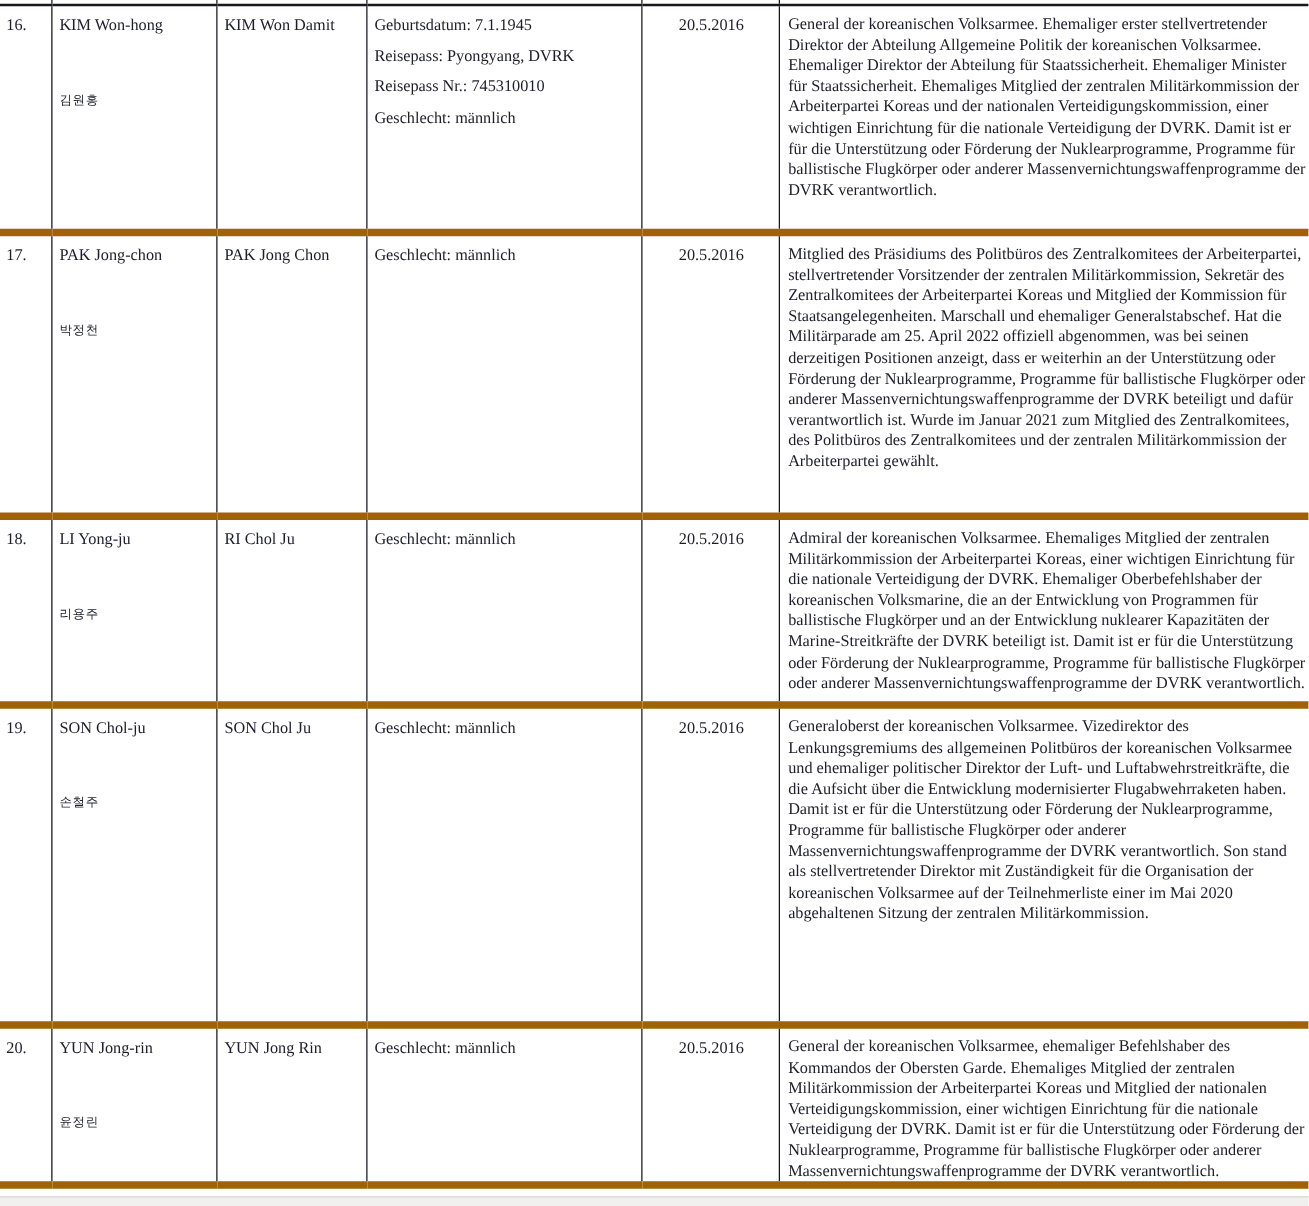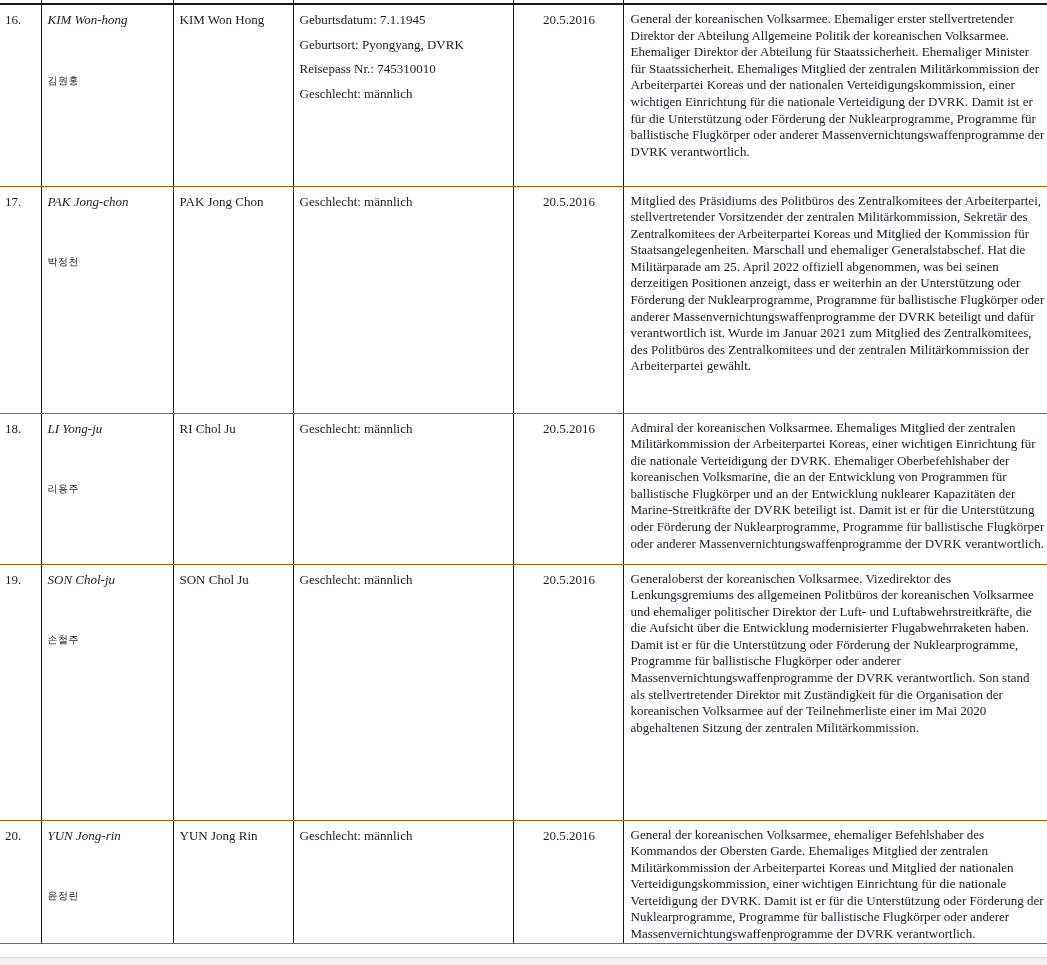--- a/index.html
+++ b/index.html
@@ -19,36 +19,36 @@
   table.sanctions-table {
     table-layout: fixed;
     width: 1047px;
     border-collapse: collapse;
   }
   td {
     vertical-align: top;
     font-size: 13px;
     line-height: 16.6px;
     border-right: 1.5px solid #17171f;
-    border-bottom: 1px solid #a16207;
+    border-bottom: 6px solid #a16207;
     padding: 7px 4px 0 6px;
     overflow: hidden;
   }
   td:last-child { border-right: none; }
   tr.cut-row td { padding: 0; border-bottom: 2.5px solid #17171f; }
 
   tbody tr:nth-child(1) { height: 4px; }
   tbody tr:nth-child(2) { height: 182px; }
   tbody tr:nth-child(3) { height: 227px; }
   tbody tr:nth-child(4) { height: 151px; }
   tbody tr:nth-child(5) { height: 256px; }
   tbody tr:nth-child(6) { height: 114px; }
 
   td.col-num { padding-left: 5px; }
-  td.col-name .latin { margin-bottom: 9px; font-style: italic; }
+  td.col-name .latin { margin-bottom: 9px; }
   td.col-name .korean {
     font-size: 10px;
     letter-spacing: 0.5px;
     font-family: "DejaVu Sans", sans-serif;
     margin-top: 44px;
   }
   td.col-info .info-line { margin-bottom: 8px; white-space: nowrap; }
   td.col-date { text-align: center; padding-top: 7px; margin-top: 44px; }
   td.col-reasons {
     padding: 6px 2px 0 7px;
@@ -87,25 +87,25 @@
           <td></td>
           <td></td>
         </tr>
   <tr class="entry-row">
     <td class="col-num"><span>16.</span></td>
     <td class="col-name">
       <div class="latin">KIM Won-hong</div>
       <div class="korean">김원홍</div>
     </td>
     <td class="col-alias">
-      <div>KIM Won Hong</div>
+      <div>KIM Won Damit</div>
     </td>
     <td class="col-info">
             <div class="info-line">Geburtsdatum: 7.1.1945</div>
-            <div class="info-line">Geburtsort: Pyongyang, DVRK</div>
+            <div class="info-line">Reisepass: Pyongyang, DVRK</div>
             <div class="info-line">Reisepass Nr.: 745310010</div>
             <div class="info-line">Geschlecht: männlich</div>
           </td>
     <td class="col-date"><span>20.5.2016</span></td>
     <td class="col-reasons">
       <div>General der koreanischen Volksarmee. Ehemaliger erster stellvertretender Direktor der Abteilung Allgemeine Politik der koreanischen Volksarmee. Ehemaliger Direktor der Abteilung für Staatssicherheit. Ehemaliger Minister für Staatssicherheit. Ehemaliges Mitglied der zentralen Militärkommission der Arbeiterpartei Koreas und der nationalen Verteidigungskommission, einer wichtigen Einrichtung für die nationale Verteidigung der DVRK. Damit ist er für die Unterstützung oder Förderung der Nuklearprogramme, Programme für ballistische Flugkörper oder anderer Massenvernichtungswaffenprogramme der DVRK verantwortlich.</div>
     </td>
   </tr>
 
   <tr class="entry-row">

